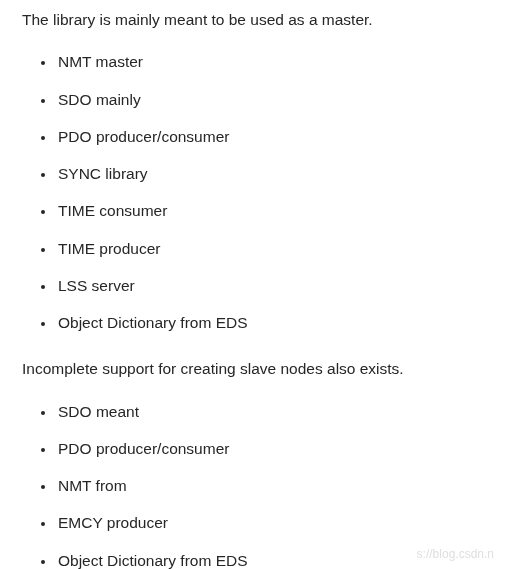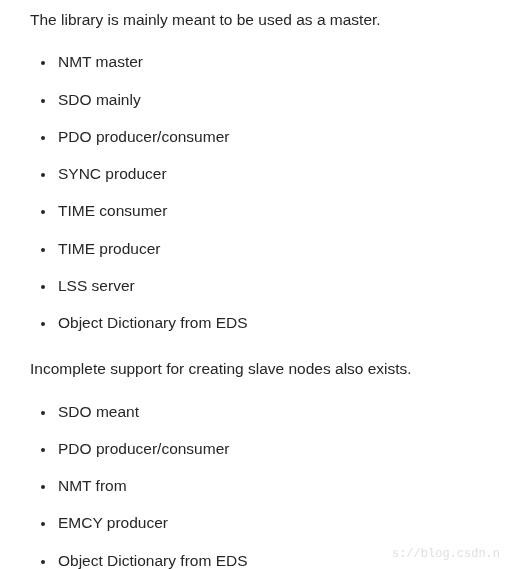--- a/index.html
+++ b/index.html
@@ -13,56 +13,55 @@
     font-family: "Segoe UI", "Helvetica Neue", Arial, sans-serif;
     font-size: 15.5px;
     line-height: 1.5;
     color: #262626;
     padding: 8px 14px 10px 14px;
     box-sizing: border-box;
     position: relative;
     overflow: hidden;
   }
   p {
-    margin: 0 0 14px 16px;
+    margin: 0 0 14px 8px;
   }
   ul {
     margin: 0 0 18px 0;
     padding-left: 38px;
   }
   li {
     margin: 4px;
     padding: 5px 0 5px 2px;
   }
   li::marker {
     font-size: 13px;
   }
   .watermark {
     position: absolute;
-    right: 12px;
+    right: 18px;
     bottom: 6px;
     display: flex;
     gap: 0;
     font-size: 12px;
     color: #c9c9c9;
     opacity: 0.6;
     pointer-events: none;
-    font-family: Liberation Mono, monospace;
   }
 </style>
 </head>
 <body>
 
 <p>The library is mainly meant to be used as a master.</p>
 
 <ul>
   <li>NMT master</li>
   <li>SDO mainly</li>
   <li>PDO producer/consumer</li>
-  <li>SYNC producer</li>
+  <li>SYNC library</li>
   <li>TIME consumer</li>
   <li>TIME producer</li>
   <li>LSS server</li>
   <li>Object Dictionary from EDS</li>
 </ul>
 
 <p>Incomplete support for creating slave nodes also exists.</p>
 
 <ul>
   <li>SDO meant</li>

